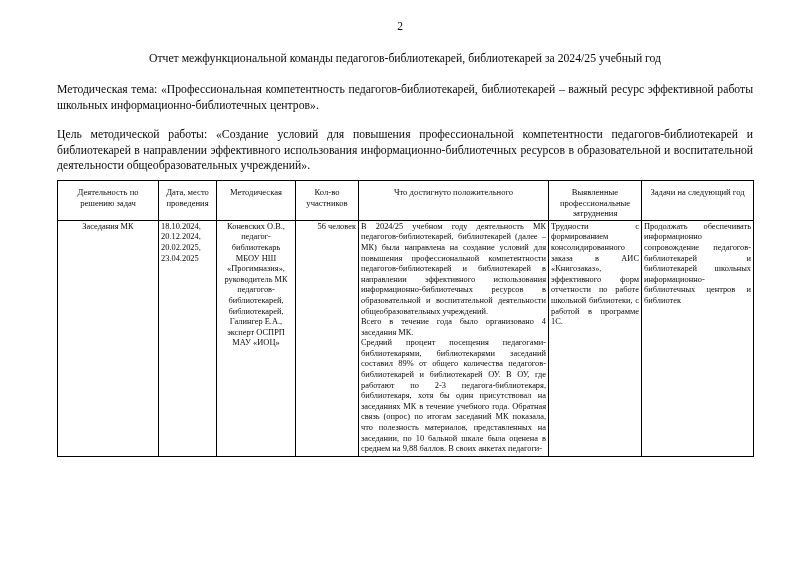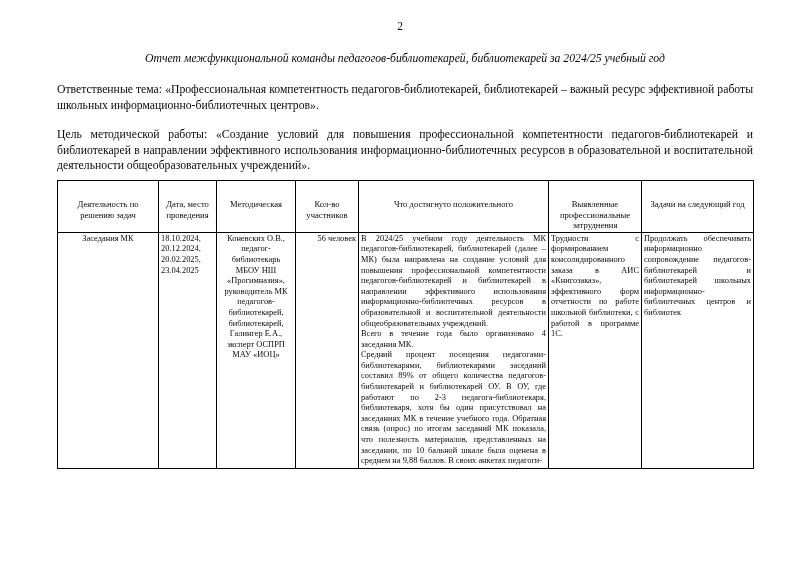--- a/index.html
+++ b/index.html
@@ -37,21 +37,20 @@
     top: 52px;
     left: 57px;
     width: 696px;
   }
   .doc-title {
     text-align: center;
     font-size: 11.7px;
     line-height: 14px;
     margin: 0 0 16px 0;
     padding: 0 6px;
-    font-style: italic;
   }
   .para {
     text-align: justify;
     text-justify: inter-word;
     font-size: 11.7px;
     line-height: 15.6px;
     margin: 0 0 14px 0;
     text-indent: 0;
   }
   .para:last-of-type {
@@ -67,21 +66,21 @@
     border: 1px solid #000000;
     vertical-align: top;
     padding: 1px 2px 1px 2px;
     font-weight: normal;
     font-size: 8.4px;
     line-height: 10.6px;
   }
   table.report thead th {
     text-align: center;
     vertical-align: top;
-    padding-top: 18px;
+    padding-top: 6px;
     font-size: 8.6px;
     line-height: 10.6px;
   }
   td.task-row {
     text-align: center;
     font-size: 8.4px;
     line-height: 11px;
     padding: 1px 3px;
     white-space: nowrap;
   }
@@ -127,21 +126,21 @@
 <body>
 
 <div class="page">
 
   <div class="page-number">2</div>
 
   <div class="content">
 
     <div class="doc-title">Отчет межфункциональной команды педагогов-библиотекарей, библиотекарей за 2024/25 учебный год</div>
 
-    <p class="para">Ответственные тема: «Профессиональная компетентность педагогов-библиотекарей, библиотекарей – важный ресурс эффективной работы школьных информационно-библиотечных центров».</p>
+    <p class="para">Методическая тема: «Профессиональная компетентность педагогов-библиотекарей, библиотекарей – важный ресурс эффективной работы школьных информационно-библиотечных центров».</p>
     <p class="para">Цель методической работы: «Создание условий для повышения профессиональной компетентности педагогов-библиотекарей и библиотекарей в направлении эффективного использования информационно-библиотечных ресурсов в образовательной и воспитательной деятельности общеобразовательных учреждений».</p>
 
     <table class="report">
       <colgroup>
         <col class="w1">
           <col class="w2">
           <col class="w3">
           <col class="w4">
           <col class="w5">
           <col class="w6">

